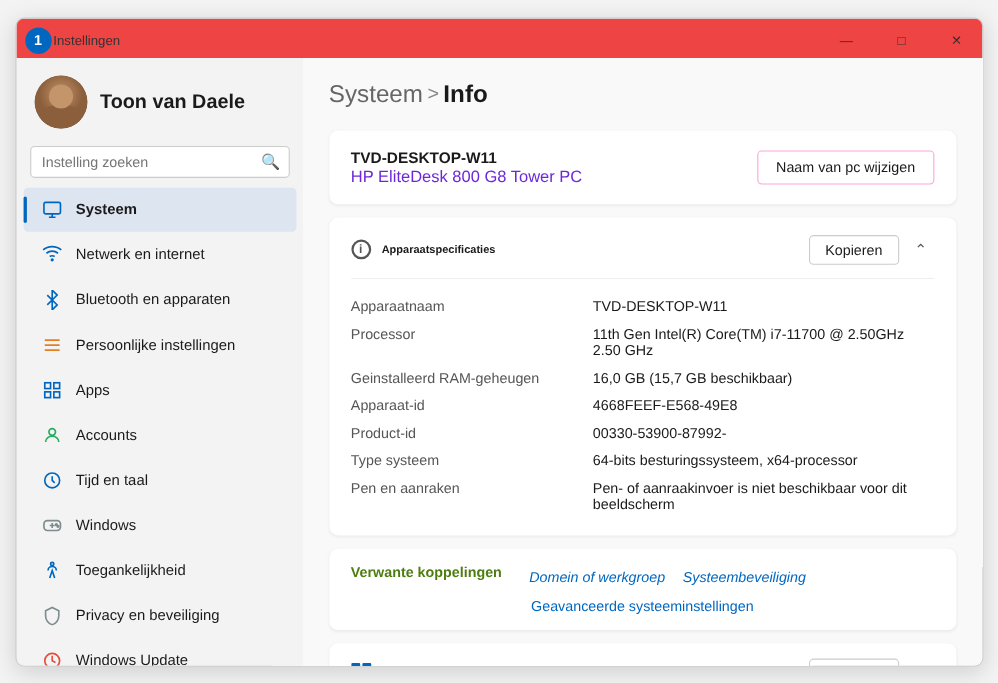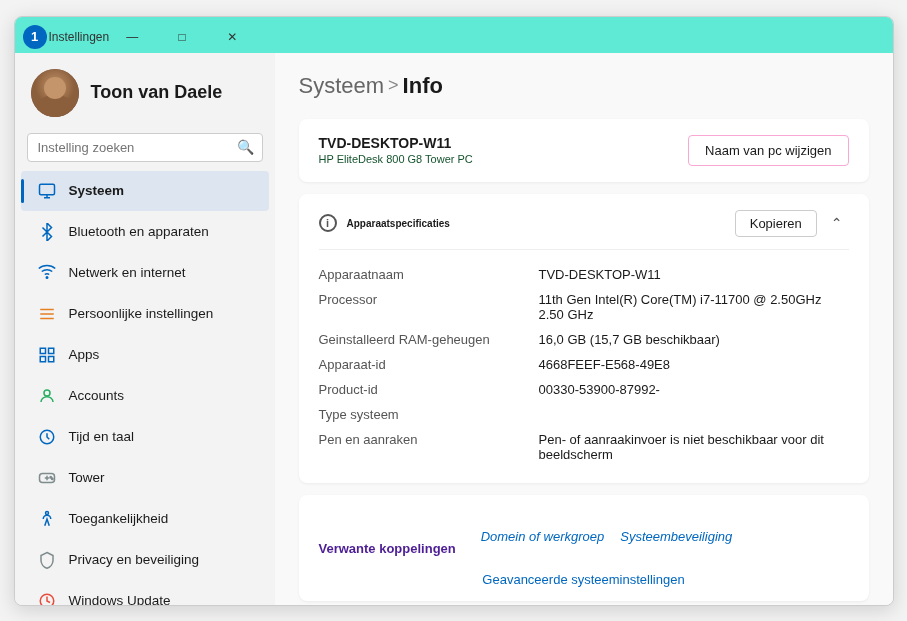--- a/index.html
+++ b/index.html
@@ -19,24 +19,25 @@
       background: #f3f3f3;
       border: 1px solid #ccc;
       border-radius: 8px;
       display: flex;
       flex-direction: column;
       overflow: hidden;
       box-shadow: 0 4px 20px rgba(0,0,0,0.15);
       position: relative;
     }
     .titlebar {
-      background: #5eead4;
-      display: flex;
-      align-items: center;
-      padding: 8px 22px 4px 12px;
+      background: #ef4444;
+      display: flex;
+      align-items: center;
+      justify-content: space-between;
+      padding: 8px 0 4px 12px;
       height: 36px;
       flex-shrink: 0;
     }
     .titlebar-left {
       display: flex;
       align-items: center;
       gap: 8px;
     }
     .titlebar-title {
       font-size: 12px;
@@ -217,21 +218,21 @@
       margin-bottom: 12px;
       box-shadow: 0 1px 3px rgba(0,0,0,0.06);
     }
     .pc-header {
       display: flex;
       align-items: center;
       justify-content: space-between;
     }
     .pc-info { display: flex; flex-direction: column; }
     .pc-name { font-size: 14px; font-weight: 600; color: #1a1a1a; }
-    .pc-model { font-size: 11px; color: #14532d; margin-top: 2px; }
+    .pc-model { font-size: 15px; color: #6d28d9; margin-top: 2px; }
     .rename-btn {
       padding: 7px 16px;
       border: 1px solid #f9a8d4;
       background: white;
       border-radius: 4px;
       font-size: 13px;
       cursor: pointer;
       color: #1a1a1a;
     }
 
@@ -312,23 +313,22 @@
     .related-section {
       background: white;
       border-radius: 8px;
       padding: 14px 20px;
       margin-bottom: 12px;
       box-shadow: 0 1px 3px rgba(0,0,0,0.06);
     }
     .related-header {
       font-size: 13px;
       font-weight: 600;
-      color: #4c1d95;
+      color: #4d7c0f;
       margin-bottom: 8px;
-      margin-top: 32px;
     }
     .related-links {
       display: flex;
       align-items: center;
       gap: 0;
       flex-wrap: wrap;
     }
     .related-link {
       font-size: 13px;
       color: #0067c0;
@@ -434,37 +434,37 @@
           <span class="nav-icon icon-systeem">
             <svg width="18" height="18" viewBox="0 0 24 24" fill="#0067c0">
                 <rect x="2" y="3" width="20" height="14" rx="2" ry="2" fill="none" stroke="#0067c0" stroke-width="2"></rect>
                 <line x1="8" y1="21" x2="16" y2="21" stroke="#0067c0" stroke-width="2"></line>
                 <line x1="12" y1="17" x2="12" y2="21" stroke="#0067c0" stroke-width="2"></line>
               </svg>
           </span>
           <span>Systeem</span>
         </div>
         <div class="nav-item">
-          <span class="nav-icon icon-bluetooth">
-            <svg width="18" height="18" viewBox="0 0 24 24" fill="none" stroke="#0067c0" stroke-width="2">
-                <path d="M6 6l12 12-6 6V0l6 6L6 18"></path>
-              </svg>
-          </span>
-          <span>Bluetooth en apparaten</span>
-        </div>
-        <div class="nav-item">
           <span class="nav-icon icon-netwerk">
             <svg width="18" height="18" viewBox="0 0 24 24" fill="none" stroke="#0067c0" stroke-width="2">
                 <path d="M1 6s4.5-4 11-4 11 4 11 4"></path>
                 <path d="M5 10s3-2.5 7-2.5S19 10 19 10"></path>
                 <path d="M9 14s1.5-1 3-1 3 1 3 1"></path>
                 <circle cx="12" cy="18" r="1" fill="#0067c0"></circle>
               </svg>
           </span>
           <span>Netwerk en internet</span>
+        </div>
+        <div class="nav-item">
+          <span class="nav-icon icon-bluetooth">
+            <svg width="18" height="18" viewBox="0 0 24 24" fill="none" stroke="#0067c0" stroke-width="2">
+                <path d="M6 6l12 12-6 6V0l6 6L6 18"></path>
+              </svg>
+          </span>
+          <span>Bluetooth en apparaten</span>
         </div>
         <div class="nav-item">
           <span class="nav-icon icon-persoonlijk">
             <svg width="18" height="18" viewBox="0 0 24 24" fill="none" stroke="#e67e22" stroke-width="2">
                 <line x1="3" y1="12" x2="21" y2="12"></line>
                 <line x1="3" y1="6" x2="21" y2="6"></line>
                 <line x1="3" y1="18" x2="21" y2="18"></line>
               </svg>
           </span>
           <span>Persoonlijke instellingen</span>
@@ -501,21 +501,21 @@
         <div class="nav-item">
           <span class="nav-icon icon-gaming">
             <svg width="18" height="18" viewBox="0 0 24 24" fill="none" stroke="#7f8c8d" stroke-width="2">
                 <rect x="2" y="6" width="20" height="12" rx="4"></rect>
                 <line x1="9" y1="12" x2="15" y2="12"></line>
                 <line x1="12" y1="9" x2="12" y2="15"></line>
                 <circle cx="17" cy="11" r="1" fill="#7f8c8d"></circle>
                 <circle cx="19" cy="13" r="1" fill="#7f8c8d"></circle>
               </svg>
           </span>
-          <span>Tower</span>
+          <span>Windows</span>
         </div>
         <div class="nav-item">
           <span class="nav-icon icon-toegankelijk">
             <svg width="18" height="18" viewBox="0 0 24 24" fill="none" stroke="#0067c0" stroke-width="2">
                 <circle cx="12" cy="4" r="2"></circle>
                 <path d="M7 12c0-2.8 2.2-5 5-5s5 2.2 5 5"></path>
                 <path d="M9 21l3-9 3 9"></path>
               </svg>
           </span>
           <span>Toegankelijkheid</span>
@@ -584,20 +584,21 @@
           <div class="spec-row">
             <span class="spec-label">Apparaat-id</span>
             <span class="spec-value">4668FEEF-E568-49E8</span>
           </div>
           <div class="spec-row">
             <span class="spec-label">Product-id</span>
             <span class="spec-value">00330-53900-87992-</span>
           </div>
           <div class="spec-row">
             <span class="spec-label">Type systeem</span>
+            <span class="spec-value">64-bits besturingssysteem, x64-processor</span>
           </div>
           <div class="spec-row">
             <span class="spec-label">Pen en aanraken</span>
             <span class="spec-value">Pen- of aanraakinvoer is niet beschikbaar voor dit beeldscherm</span>
           </div>
         </div>
       </div>
 
       <div class="related-section">
         <div class="related-links">

